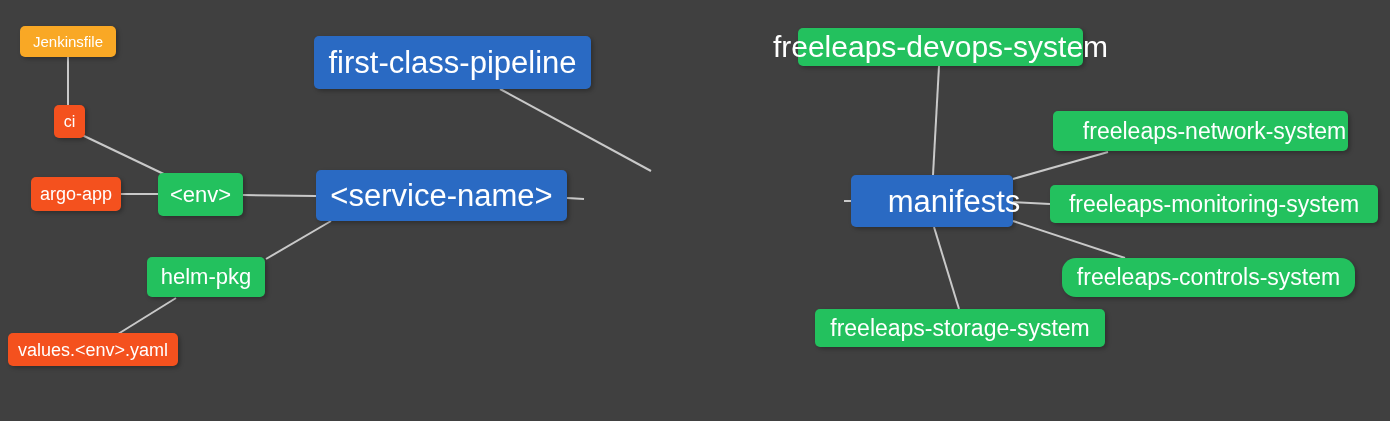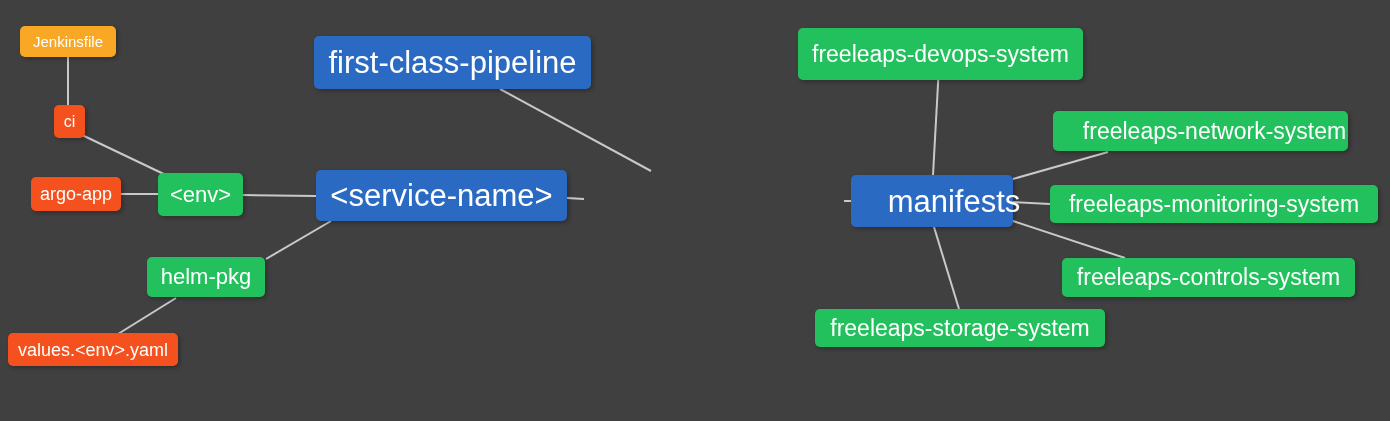--- a/index.html
+++ b/index.html
@@ -34,24 +34,24 @@
   .n-jenkinsfile        { left:20px;   top:26px;  width:96px;  height:31px; font-size:15px; }
   .n-ci                 { left:54px;   top:105px; width:31px;  height:33px; font-size:16px; }
   .n-argo-app           { left:31px;   top:177px; width:90px;  height:34px; font-size:18px; }
   .n-env                { left:158px;  top:173px; width:85px;  height:43px; font-size:22px; }
   .n-helm-pkg           { left:147px;  top:257px; width:118px; height:40px; font-size:22px; }
   .n-values-env-yaml    { left:8px;    top:333px; width:170px; height:33px; font-size:18px; }
   .n-first-class-pipeline { left:314px; top:36px;  width:277px; height:53px; font-size:31px; }
   .n-service-name       { left:316px;  top:170px; width:251px; height:51px; font-size:31px; }
   .n-freeleaps-ops      { left:584px;  top:170px; width:260px; height:69px; font-size:36px; }
   .n-manifests          { left:851px;  top:175px; width:162px; height:52px; font-size:31px; }
-  .n-devops-system      { left:798px;  top:28px;  width:285px; height:52px; font-size:23px; }
+  .n-devops-system      { left:798px;  top:28px;  width:285px; height:38px; font-size:30px; }
   .n-network-system     { left:1053px; top:111px; width:295px; height:40px; font-size:23px;padding-left:28px; }
   .n-monitoring-system  { left:1050px; top:185px; width:328px; height:38px; font-size:23px; }
-  .n-controls-system    { left:1062px; top:258px; width:293px; height:39px; font-size:23px; }
+  .n-controls-system    { left:1062px; top:258px; width:293px; height:39px; font-size:23px;border-radius:14px; }
   .n-storage-system     { left:815px;  top:309px; width:290px; height:38px; font-size:23px; }
 </style>
 </head>
 <body>
 
 <div class="canvas">
 
   <svg class="edges" viewBox="0 0 1390 421">
     <line x1="68" y1="57" x2="68" y2="105" style="stroke: rgb(201, 201, 201);"></line>
     <line x1="82" y1="135" x2="170" y2="177" style="stroke: rgb(201, 201, 201);"></line>

